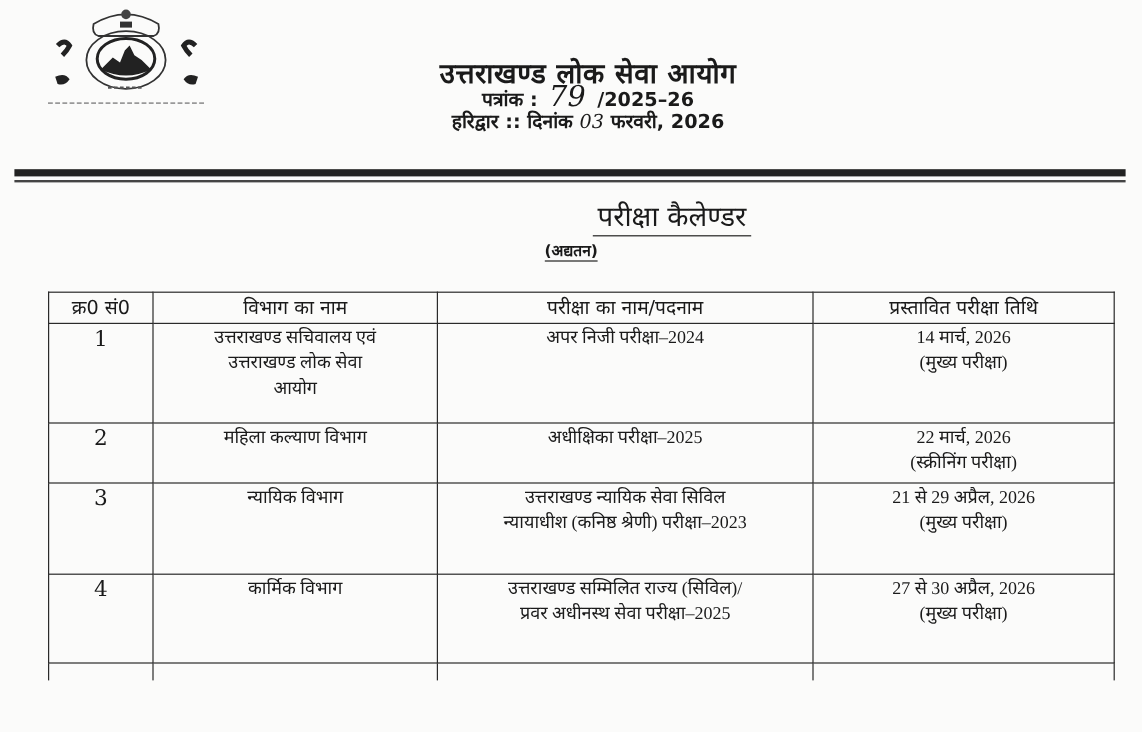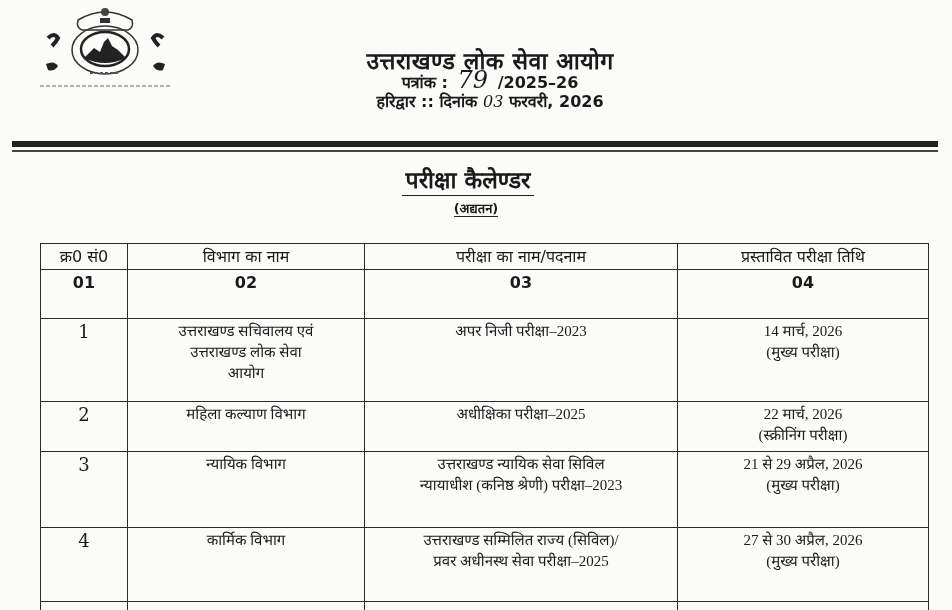--- a/index.html
+++ b/index.html
@@ -9,21 +9,21 @@
     font-family:"DejaVu Sans", "Liberation Sans", sans-serif;
   }
   .logo { position:absolute; left:38px; top:2px; width:135px; height:88px; }
   .hdr { position:absolute; left:300px; width:380px; text-align:center; }
   .org { top:32px; font-size:23px; font-weight:bold; letter-spacing:0.5px;margin-top:12px; }
   .letterno { top:66px; font-size:16px; font-weight:bold; }
   .letterno .hand { font-family:"DejaVu Serif", serif; font-weight:normal; font-style:italic; font-size:24px; margin:0 4px; }
   .place { top:90px; font-size:16px; font-weight:bold; }
   .rule1 { position:absolute; left:12px; width:926px; top:141px; height:6px; background:#222; }
   .rule2 { position:absolute; left:12px; width:926px; top:150px; height:1.5px; background:#444; }
-  .title { position:absolute; left:322px; width:292px; top:163px; text-align:center; font-size:23px; font-weight:bold; }
+  .title { position:absolute; left:334px; width:292px; top:163px; text-align:right; font-size:23px; font-weight:normal; }
   .title span { border-bottom:1.5px solid #222; padding:0 4px 2px; }
   .subtitle { position:absolute; left:330px; width:292px; top:199px; text-align:center; font-size:13px;font-weight:bold; }
   .subtitle span { border-bottom:1px solid #222; }
 
   table.cal {
     position:absolute; left:40px; top:243px; width:888px;
     border-collapse:collapse; table-layout:fixed;
     font-family:"DejaVu Sans", sans-serif; font-size:15px;
   }
   table.cal td, table.cal th {
@@ -85,35 +85,29 @@
       <col style="width:313px">
       <col style="width:251px">
   </colgroup>
   <tbody>
       <tr>
     <th>क्र0 सं0</th>
     <th>विभाग का नाम</th>
     <th>परीक्षा का नाम/पदनाम</th>
     <th>प्रस्तावित परीक्षा तिथि</th>
   </tr>
-  <tr class="nums">
-    <td>01</td>
-    <td>02</td>
-    <td>03</td>
-    <td>04</td>
-  </tr>
   <tr class="r1">
     <td class="sn">1</td>
     <td>
       <span class="line">उत्तराखण्ड सचिवालय एवं</span>
       <span class="line">उत्तराखण्ड लोक सेवा</span>
       <span class="line">आयोग</span>
     </td>
     <td>
-      <span class="line">अपर निजी परीक्षा–2023</span>
+      <span class="line">अपर निजी परीक्षा–2024</span>
     </td>
     <td>
       <span class="line">14 मार्च, 2026</span>
       <span class="line">(मुख्य परीक्षा)</span>
     </td>
   </tr>
   <tr class="r2">
     <td class="sn">2</td>
     <td>
       <span class="line">महिला कल्याण विभाग</span>

